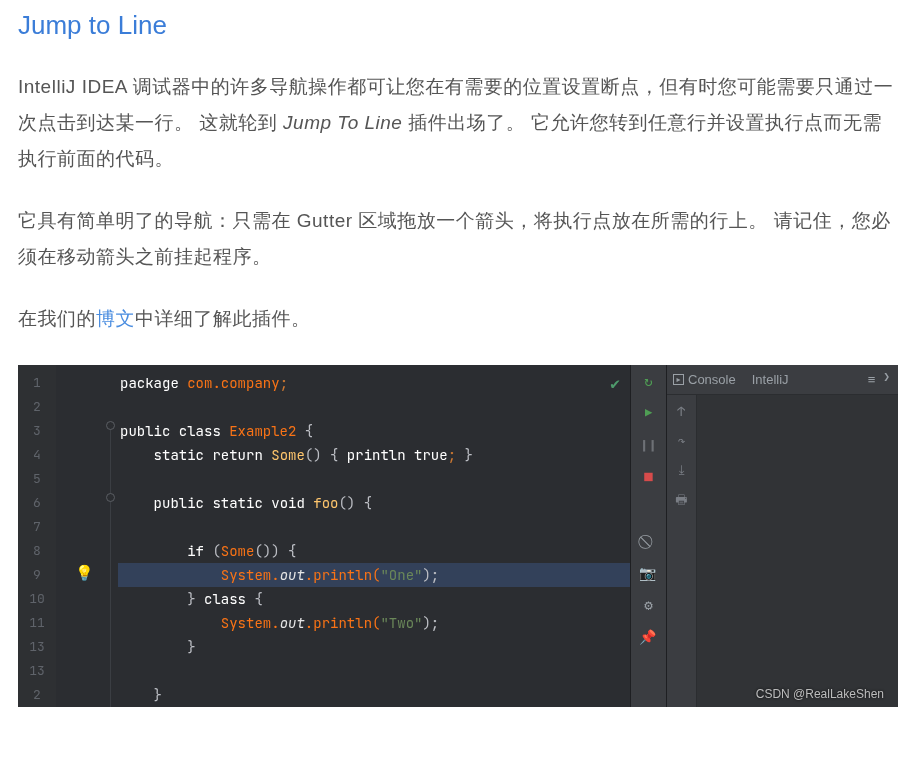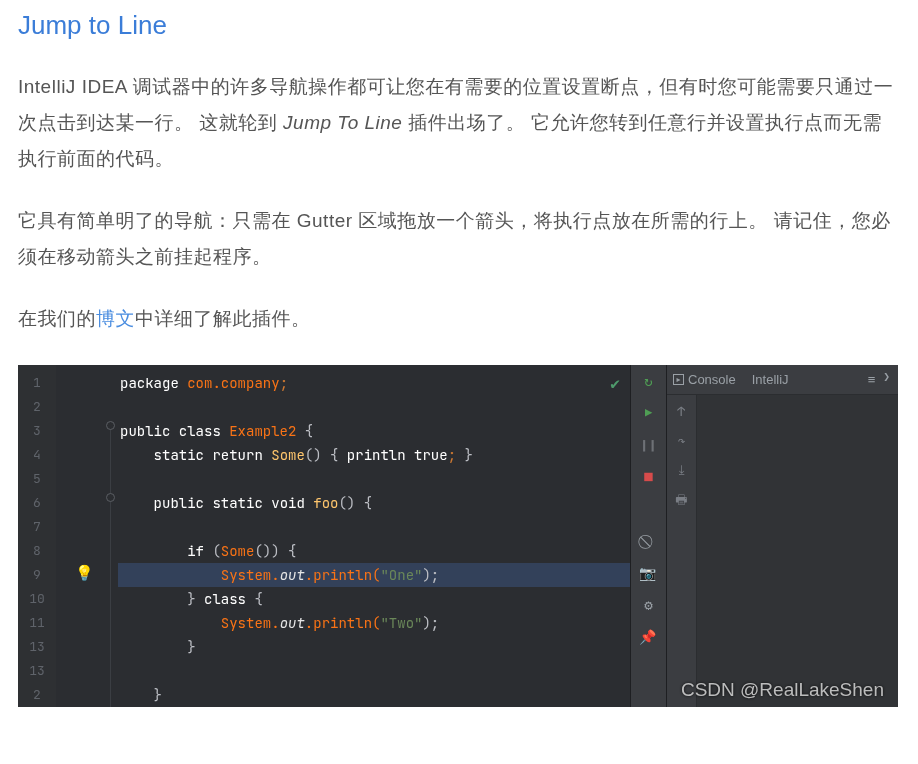--- a/index.html
+++ b/index.html
@@ -149,21 +149,21 @@
     border-right:1px solid #2b2d30;
   }
   .rp-col .sicon { color:#7a7e85; font-size:13px; cursor:pointer; }
   .rp-main { flex:1; background:#313336; }
 
   .watermark {
     position: absolute;
     right: 14px;
     bottom: 6px;
     color: #d4d4d4;
-    font-size: 19px;
+    font-size: 12px;
     font-family: -apple-system, sans-serif;
     text-shadow: 0 0 3px #000;
     opacity: 0.85;
     margin-left: 20px;
   }
 </style>
 </head>
 <body>
 
 <h2 class="title">Jump to Line</h2>

